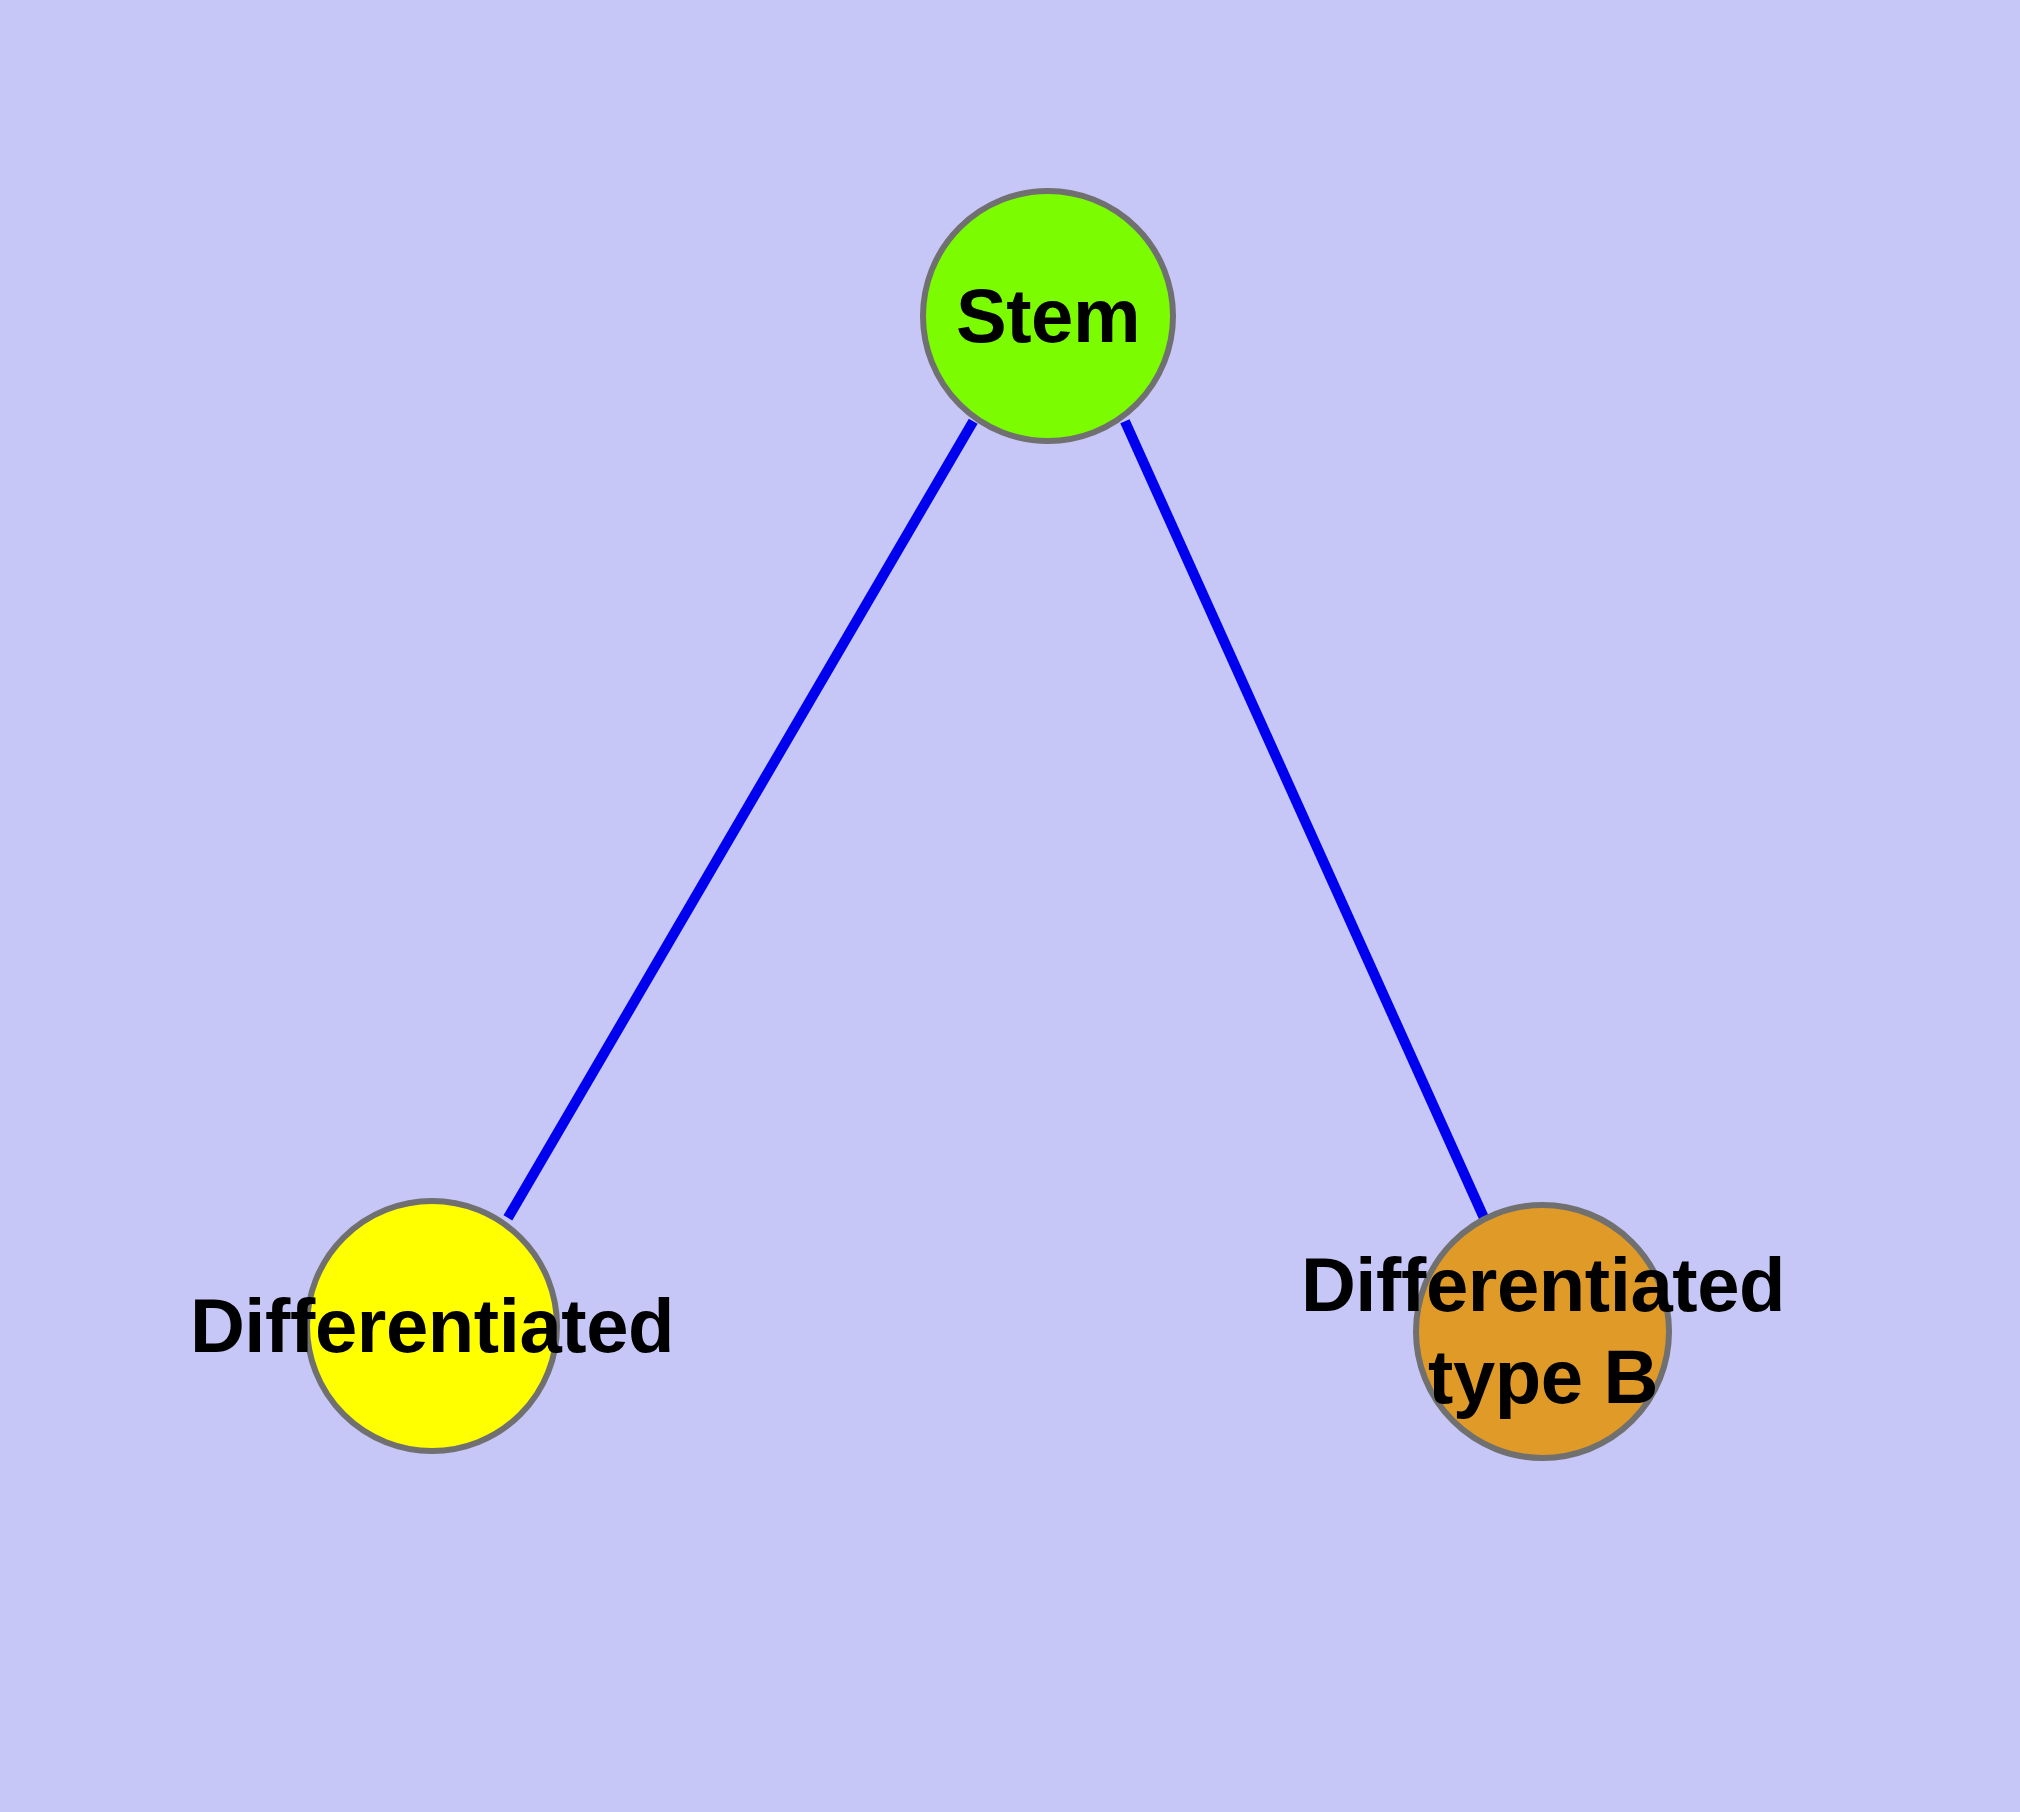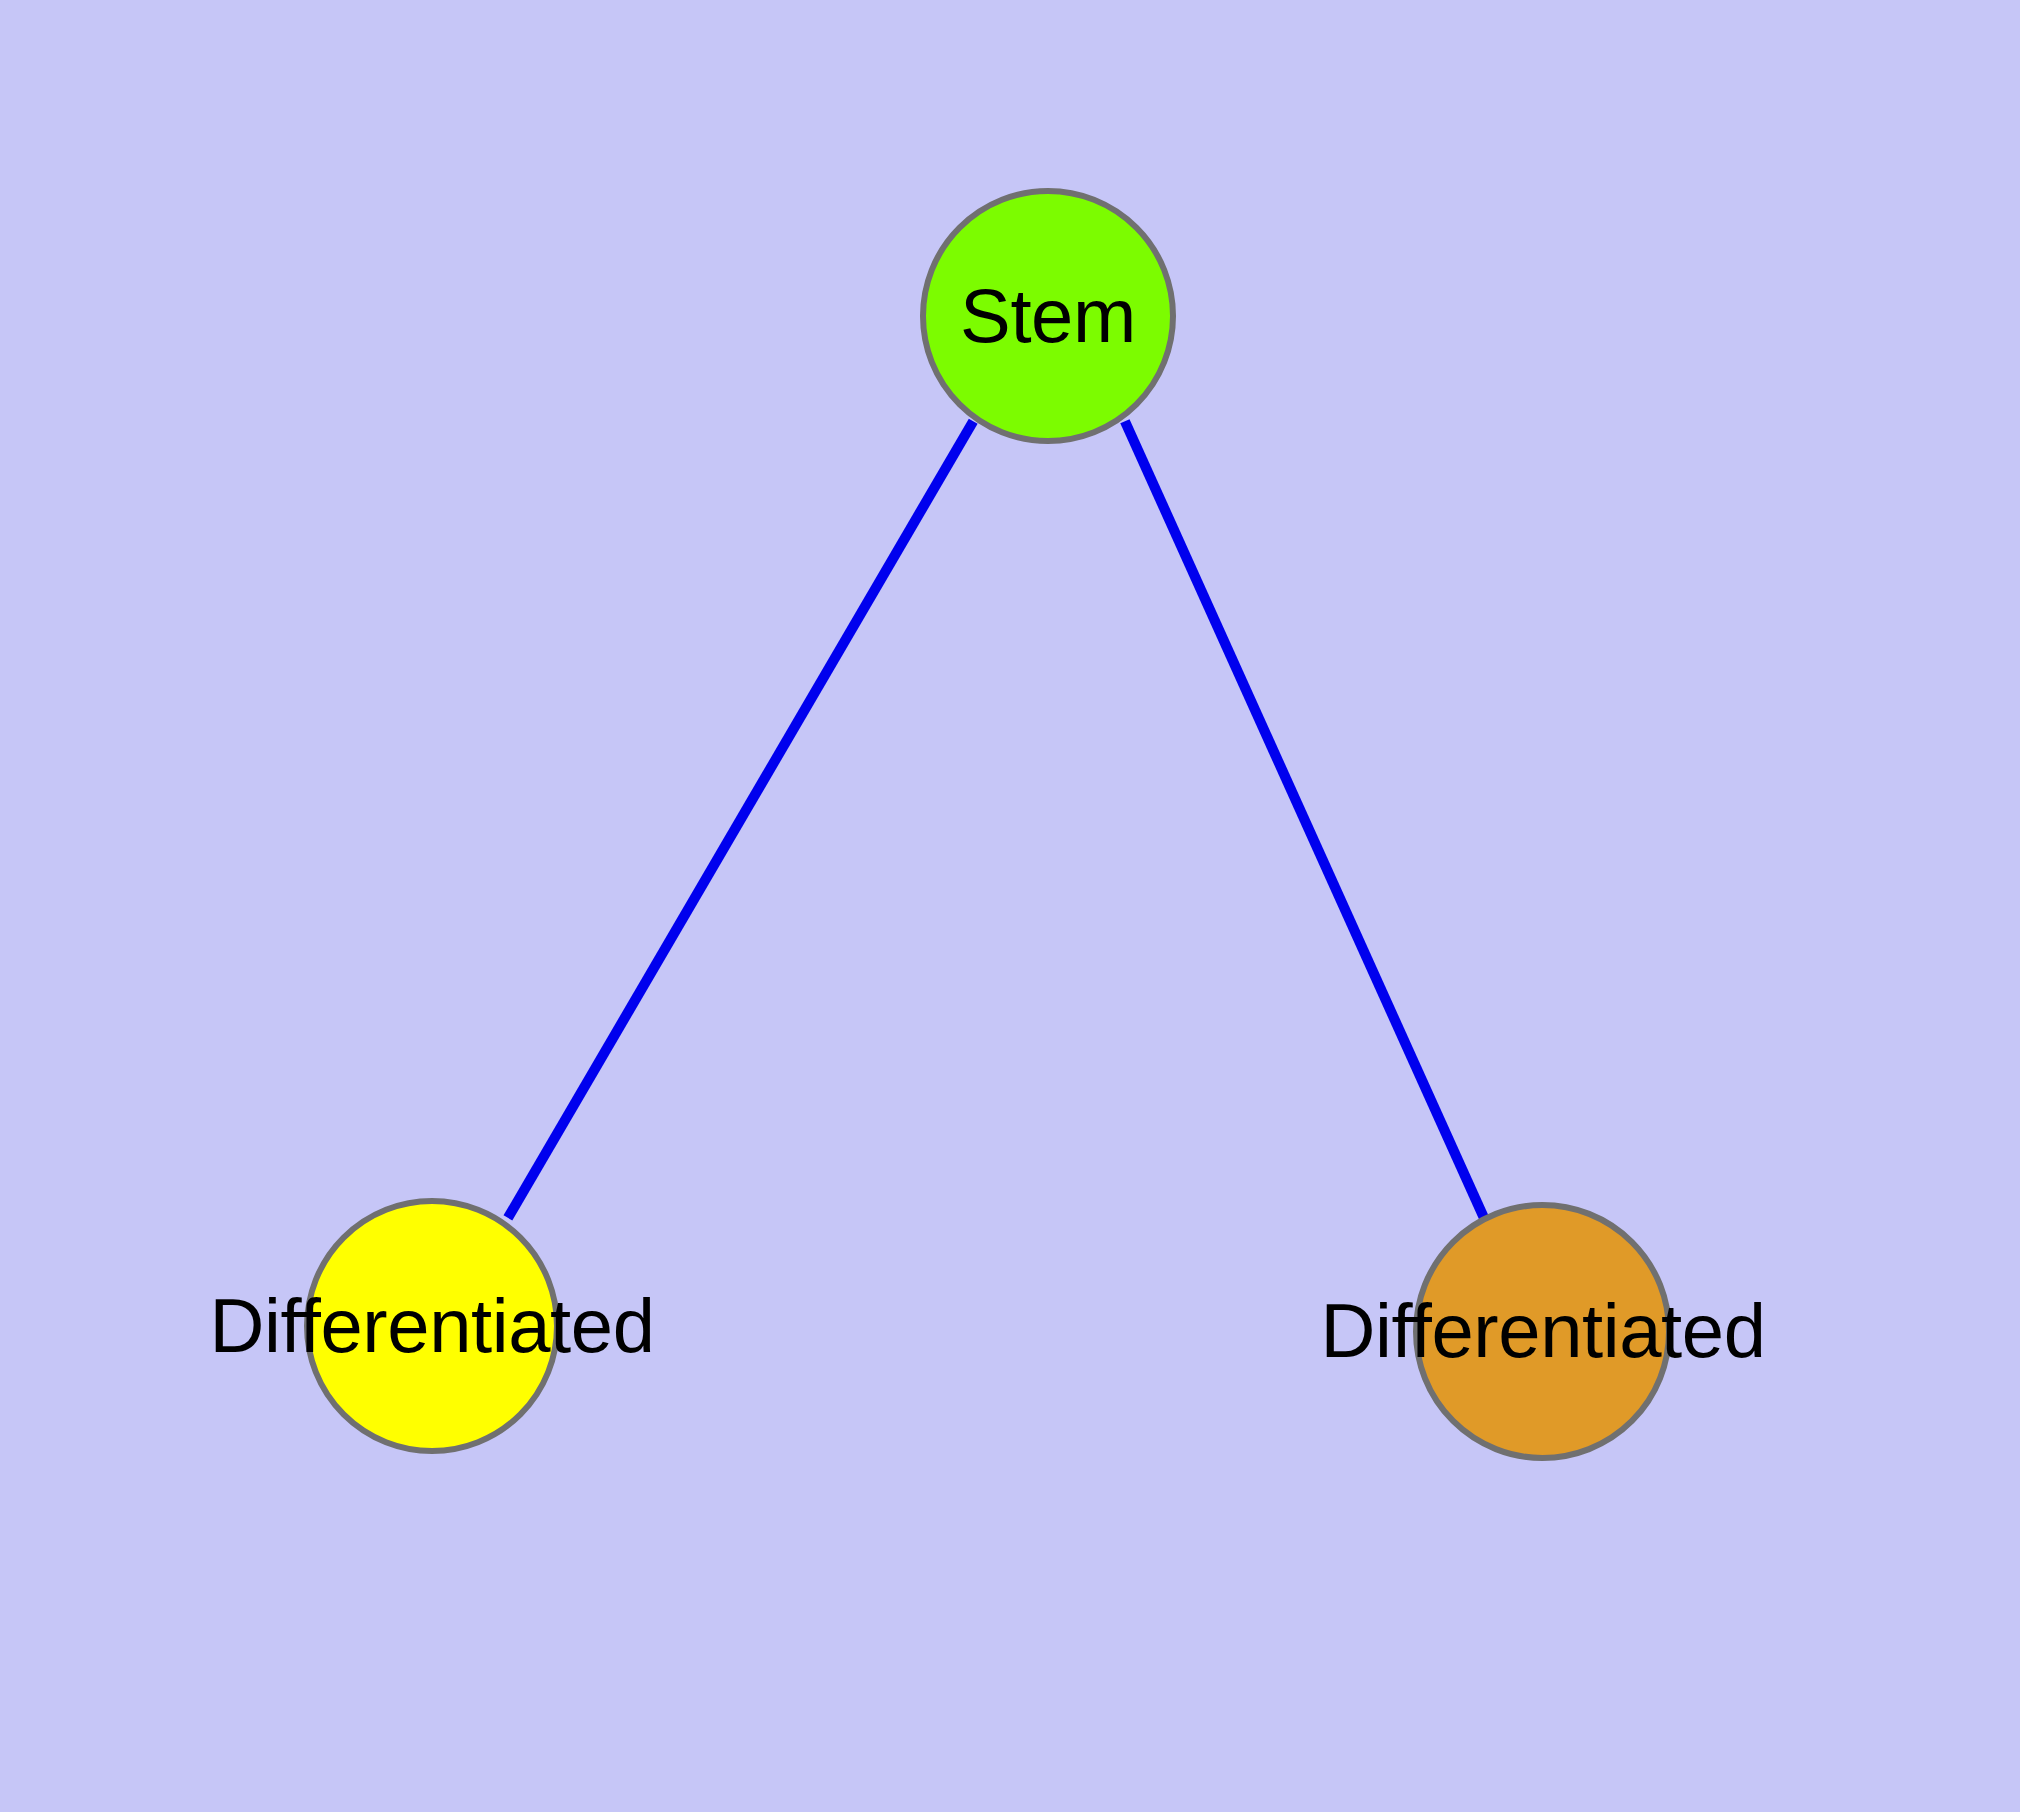--- a/index.html
+++ b/index.html
@@ -24,21 +24,21 @@
   }
   .node {
     position: absolute;
     border-radius: 50%;
     box-sizing: border-box;
     border: 6px solid #707070;
   }
   .node-label {
     position: absolute;
     color: #000000;
-    font-weight: normal;
+    font-weight: bold;
     font-size: 76px;
     line-height: 92px;
     text-align: center;
     white-space: nowrap;
     letter-spacing: -0.4px;
     transform: translate(-50%, -50%);
     pointer-events: none;
   }
 </style>
 </head>
@@ -56,16 +56,17 @@
   <div class="node" id="node-diff-b" style="left: 1413px; top: 1202px; width: 259px; height: 259px; background: rgb(224, 154, 40); border-color: rgb(112, 112, 112); border-width: 6px;"></div>
 
   <div class="node-label" id="label-stem" style="left: 1048px; top: 316px; color: rgb(0, 0, 0); font-size: 76px; line-height: 92px;">
       <div>Stem</div>
     </div>
   <div class="node-label" id="label-diff-a" style="left: 432px; top: 1326px; color: rgb(0, 0, 0); font-size: 76px; line-height: 92px;">
       <div>Differentiated</div>
     </div>
   <div class="node-label" id="label-diff-b" style="left: 1543px; top: 1331px; color: rgb(0, 0, 0); font-size: 76px; line-height: 92px;">
       <div>Differentiated</div>
+      <div>type B</div>
     </div>
 
 </div>
 
 
 </body></html>

